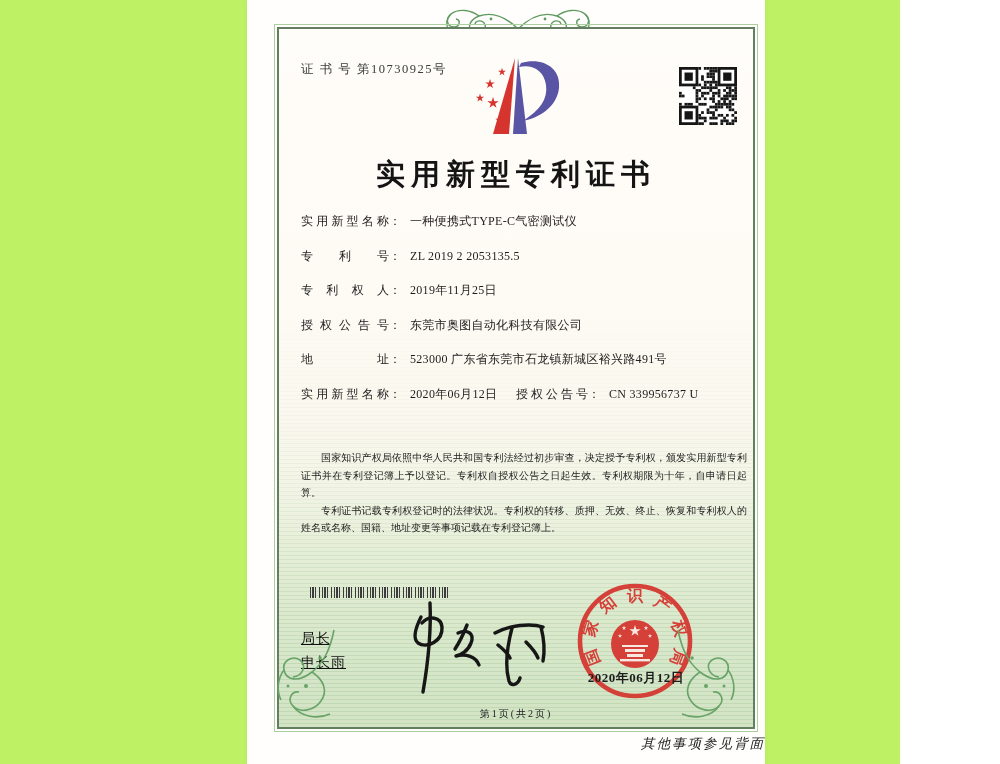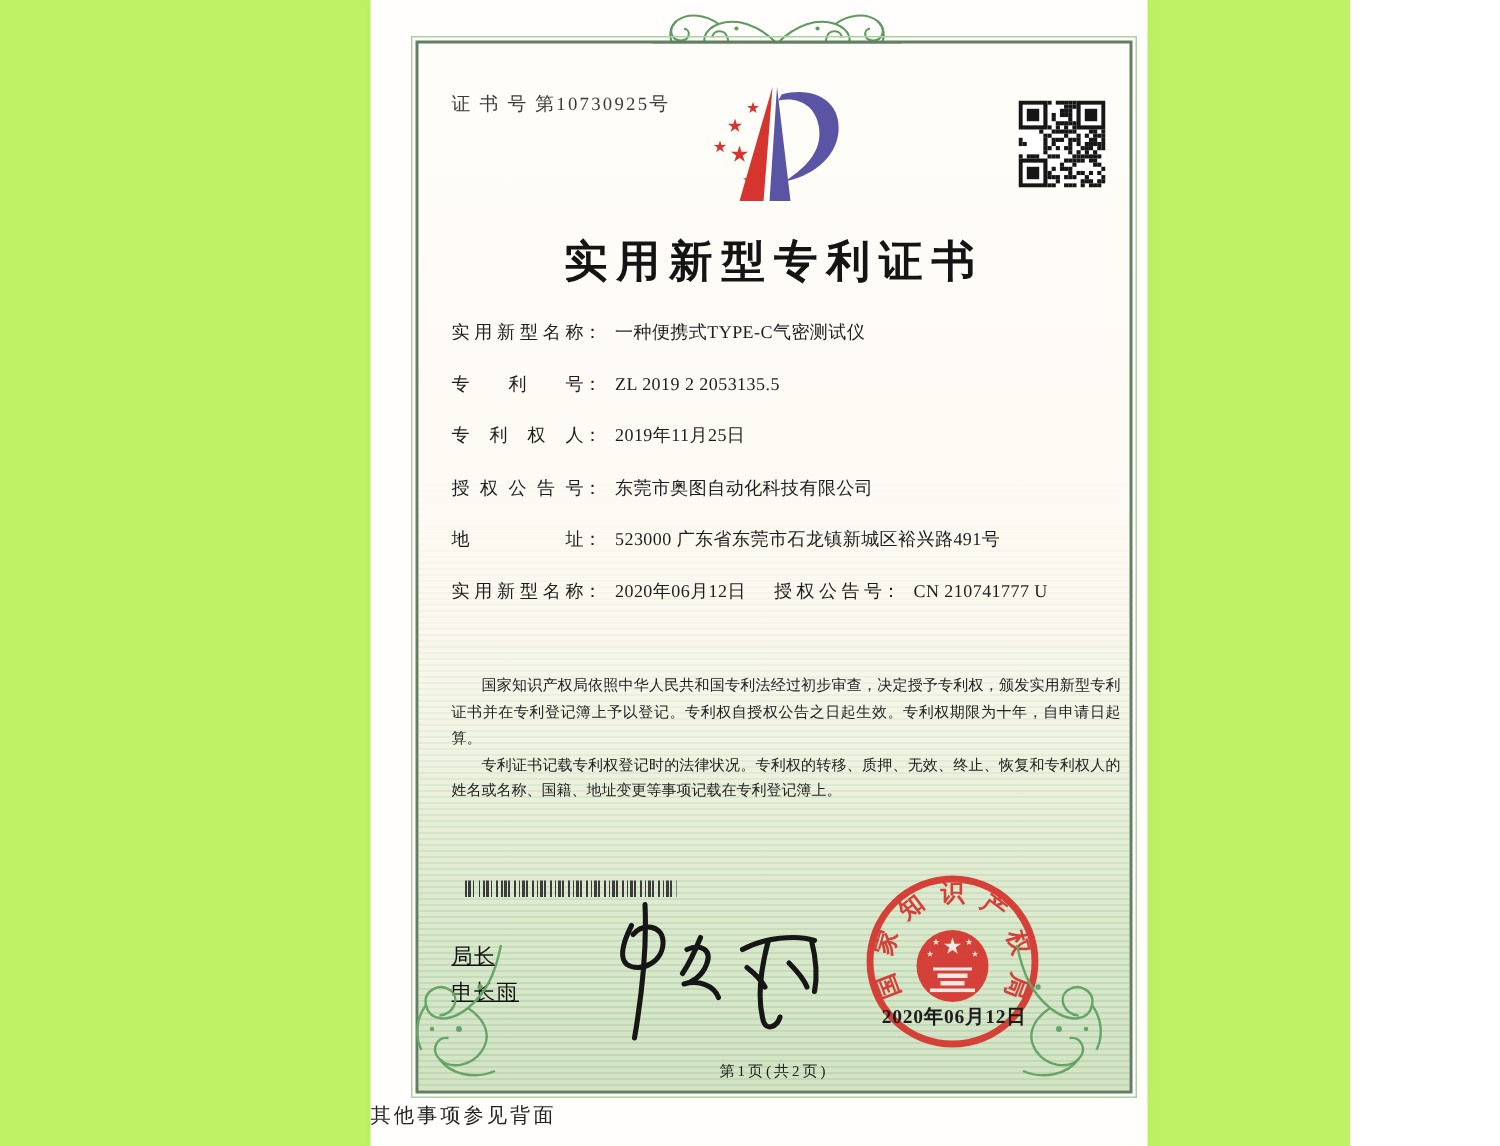--- a/index.html
+++ b/index.html
@@ -59,22 +59,22 @@
             color:#111; letter-spacing:1px;text-decoration:underline; }
   .signature { position:absolute; left:112px; top:566px; width:170px; height:105px; }
 
   .seal { position:absolute; left:288px; top:549px; width:136px; height:130px;
           opacity:0.93; }
   .seal-date { position:absolute; left:294px; top:640px; width:126px; text-align:center;
                font-size:13px; font-weight:600; color:#1c1c1c; letter-spacing:0.5px; }
 
   .page-num { position:absolute; left:0; top:678px; width:100%; text-align:center;
               font-size:10px; color:#222; letter-spacing:2px; }
-  .back-note { position:absolute; left:0; top:735px; width:518px; text-align:left;
-               font-size:13.5px; color:#222; letter-spacing:2px; }
+  .back-note { position:absolute; left:0; top:735px; width:518px; text-align:right;
+               font-size:13.5px; color:#222; letter-spacing:2px;font-style:italic; }
 
   
   .orn-top { position:absolute; left:188px; top:4px; width:166px; height:46px; }
   .orn-bl  { position:absolute; left:25px; top:628px; width:76px; height:96px; }
   .orn-br  { position:absolute; left:417px; top:628px; width:76px; height:96px;
              transform:scaleX(-1); }
 </style>
 </head>
 <body>
 
@@ -288,21 +288,21 @@
     <span class="f-label">专利权人</span><span class="f-colon">：</span><span class="f-value">2019年11月25日</span>
   </div>
           <div class="field-row">
     <span class="f-label">授权公告号</span><span class="f-colon">：</span><span class="f-value">东莞市奥图自动化科技有限公司</span>
   </div>
           <div class="field-row">
     <span class="f-label">地址</span><span class="f-colon">：</span><span class="f-value">523000 广东省东莞市石龙镇新城区裕兴路491号</span>
   </div>
           <div class="field-row">
     <span class="f-label">实用新型名称</span><span class="f-colon">：</span><span class="f-value">2020年06月12日</span>
-  <span class="f-second"><span class="f-label" style="width:72px">授权公告号</span><span class="f-colon">：</span><span class="f-value">CN 210741777 U</span></span></div>
+  <span class="f-second"><span class="f-label" style="width:72px">授权公告号</span><span class="f-colon">：</span><span class="f-value">CN 339956737 U</span></span></div>
         </div>
 
       <div class="body-text">
         <p>国家知识产权局依照中华人民共和国专利法经过初步审查，决定授予专利权，颁发实用新型专利证书并在专利登记簿上予以登记。专利权自授权公告之日起生效。专利权期限为十年，自申请日起算。</p>
         <p>专利证书记载专利权登记时的法律状况。专利权的转移、质押、无效、终止、恢复和专利权人的姓名或名称、国籍、地址变更等事项记载在专利登记簿上。</p>
       </div>
 
       <div class="barcode"></div>
 
       <div class="signer">

